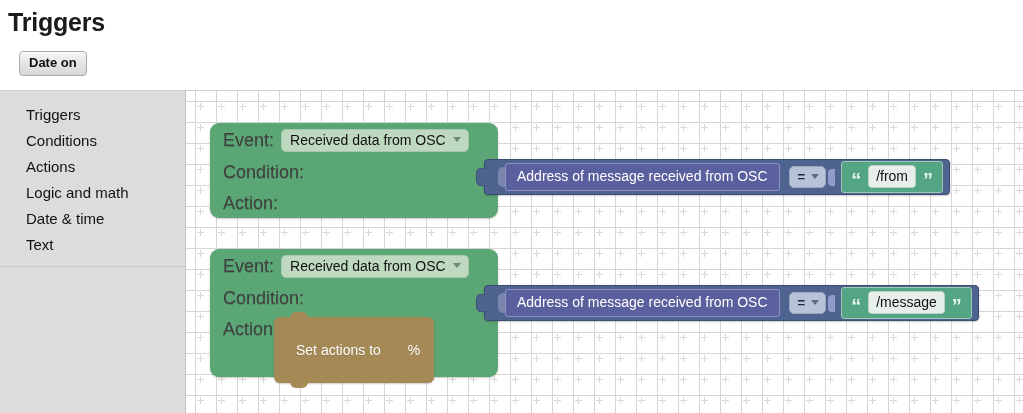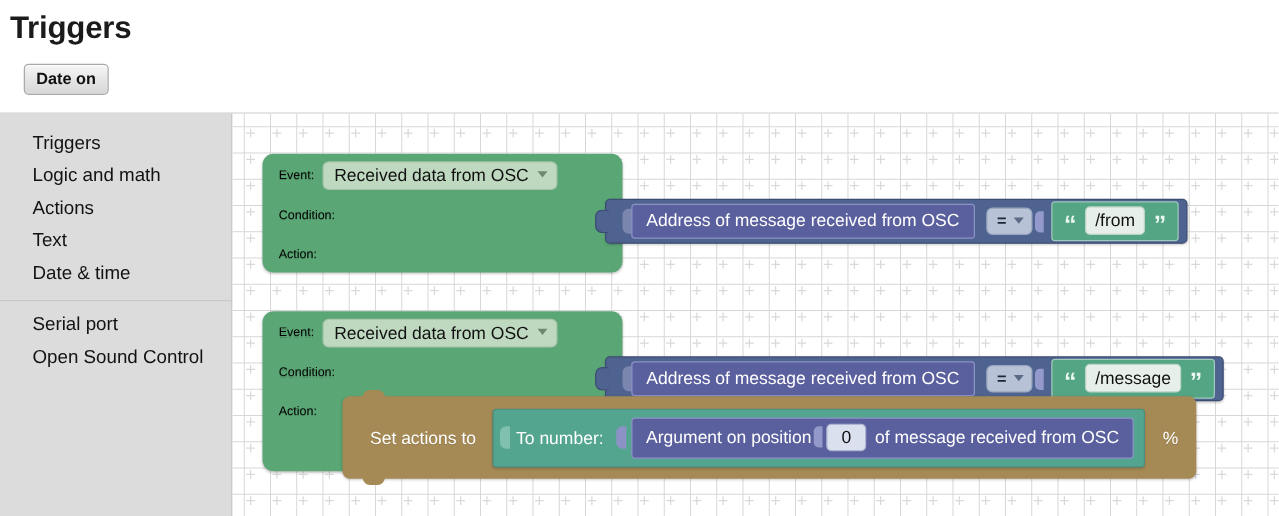--- a/index.html
+++ b/index.html
@@ -130,22 +130,22 @@
     border-radius: 9px;
     box-shadow: 0 1px 2px rgba(0,0,0,.22);
     color: #ffffff;
   }
   .trigger-row {
     display: flex;
     align-items: center;
     position: relative;
   }
   .row-label {
-    font-size: 10px;
-    color: #000000;
+    font-size: 18px;
+    color: #404040;
     padding-left: 13px;
     white-space: nowrap;
     text-shadow: 0 1px 0 rgba(0,0,0,.18);
   }
 
   
   .dropdown-field {
     display: inline-flex;
     align-items: center;
     background: #bfd9c0;
@@ -390,30 +390,27 @@
 
 <div id="intro-row">
   <button id="debug-toggle-button">Date on</button>
 </div>
 
 <div id="main-area">
 
   <div id="toolbox-sidebar">
     <div>
       <div class="toolbox-item">Triggers</div>
+      <div class="toolbox-item">Conditions</div>
+      <div class="toolbox-item">Actions</div>
       <div class="toolbox-item">Logic and math</div>
-      <div class="toolbox-item">Actions</div>
+      <div class="toolbox-item">Date &amp; time</div>
       <div class="toolbox-item">Text</div>
-      <div class="toolbox-item">Date &amp; time</div>
     </div>
     <div id="toolbox-divider"></div>
-    <div>
-      <div class="toolbox-item">Serial port</div>
-      <div class="toolbox-item">Open Sound Control</div>
-    </div>
   </div>
 
   <div id="workspace">
       <span class="grid-cross" style="left: 11px; top: 12px;"></span>
       <span class="grid-cross" style="left: 32px; top: 12px;"></span>
       <span class="grid-cross" style="left: 53px; top: 12px;"></span>
       <span class="grid-cross" style="left: 74px; top: 12px;"></span>
       <span class="grid-cross" style="left: 95px; top: 12px;"></span>
       <span class="grid-cross" style="left: 116px; top: 12px;"></span>
       <span class="grid-cross" style="left: 137px; top: 12px;"></span>
@@ -1077,29 +1074,18 @@
       <span class="string-block">
         <span class="quote-mark">“</span>
         <span class="string-field">/message</span>
         <span class="quote-mark">”</span>
       </span>
     </div>
 
     <div class="tan-block setvolume-block" style="left:88px; top:226px; height:66px;">
       <span class="tan-label">Set actions to</span>
 
-      <span class="teal-block">
-        <span class="teal-notch"></span>
-        <span class="teal-label">To number:</span>
-        <span class="purple-notch"></span>
-        <span class="value-block-purple">
-          <span>Argument on position</span>
-          <span class="inline-notch-small"></span>
-          <span class="num-field">0</span>
-          <span>of message received from OSC</span>
-        </span>
-      </span>
 
       <span class="tan-suffix">%</span>
     </div>
 
   </div>
 </div>
 
 </body></html>

